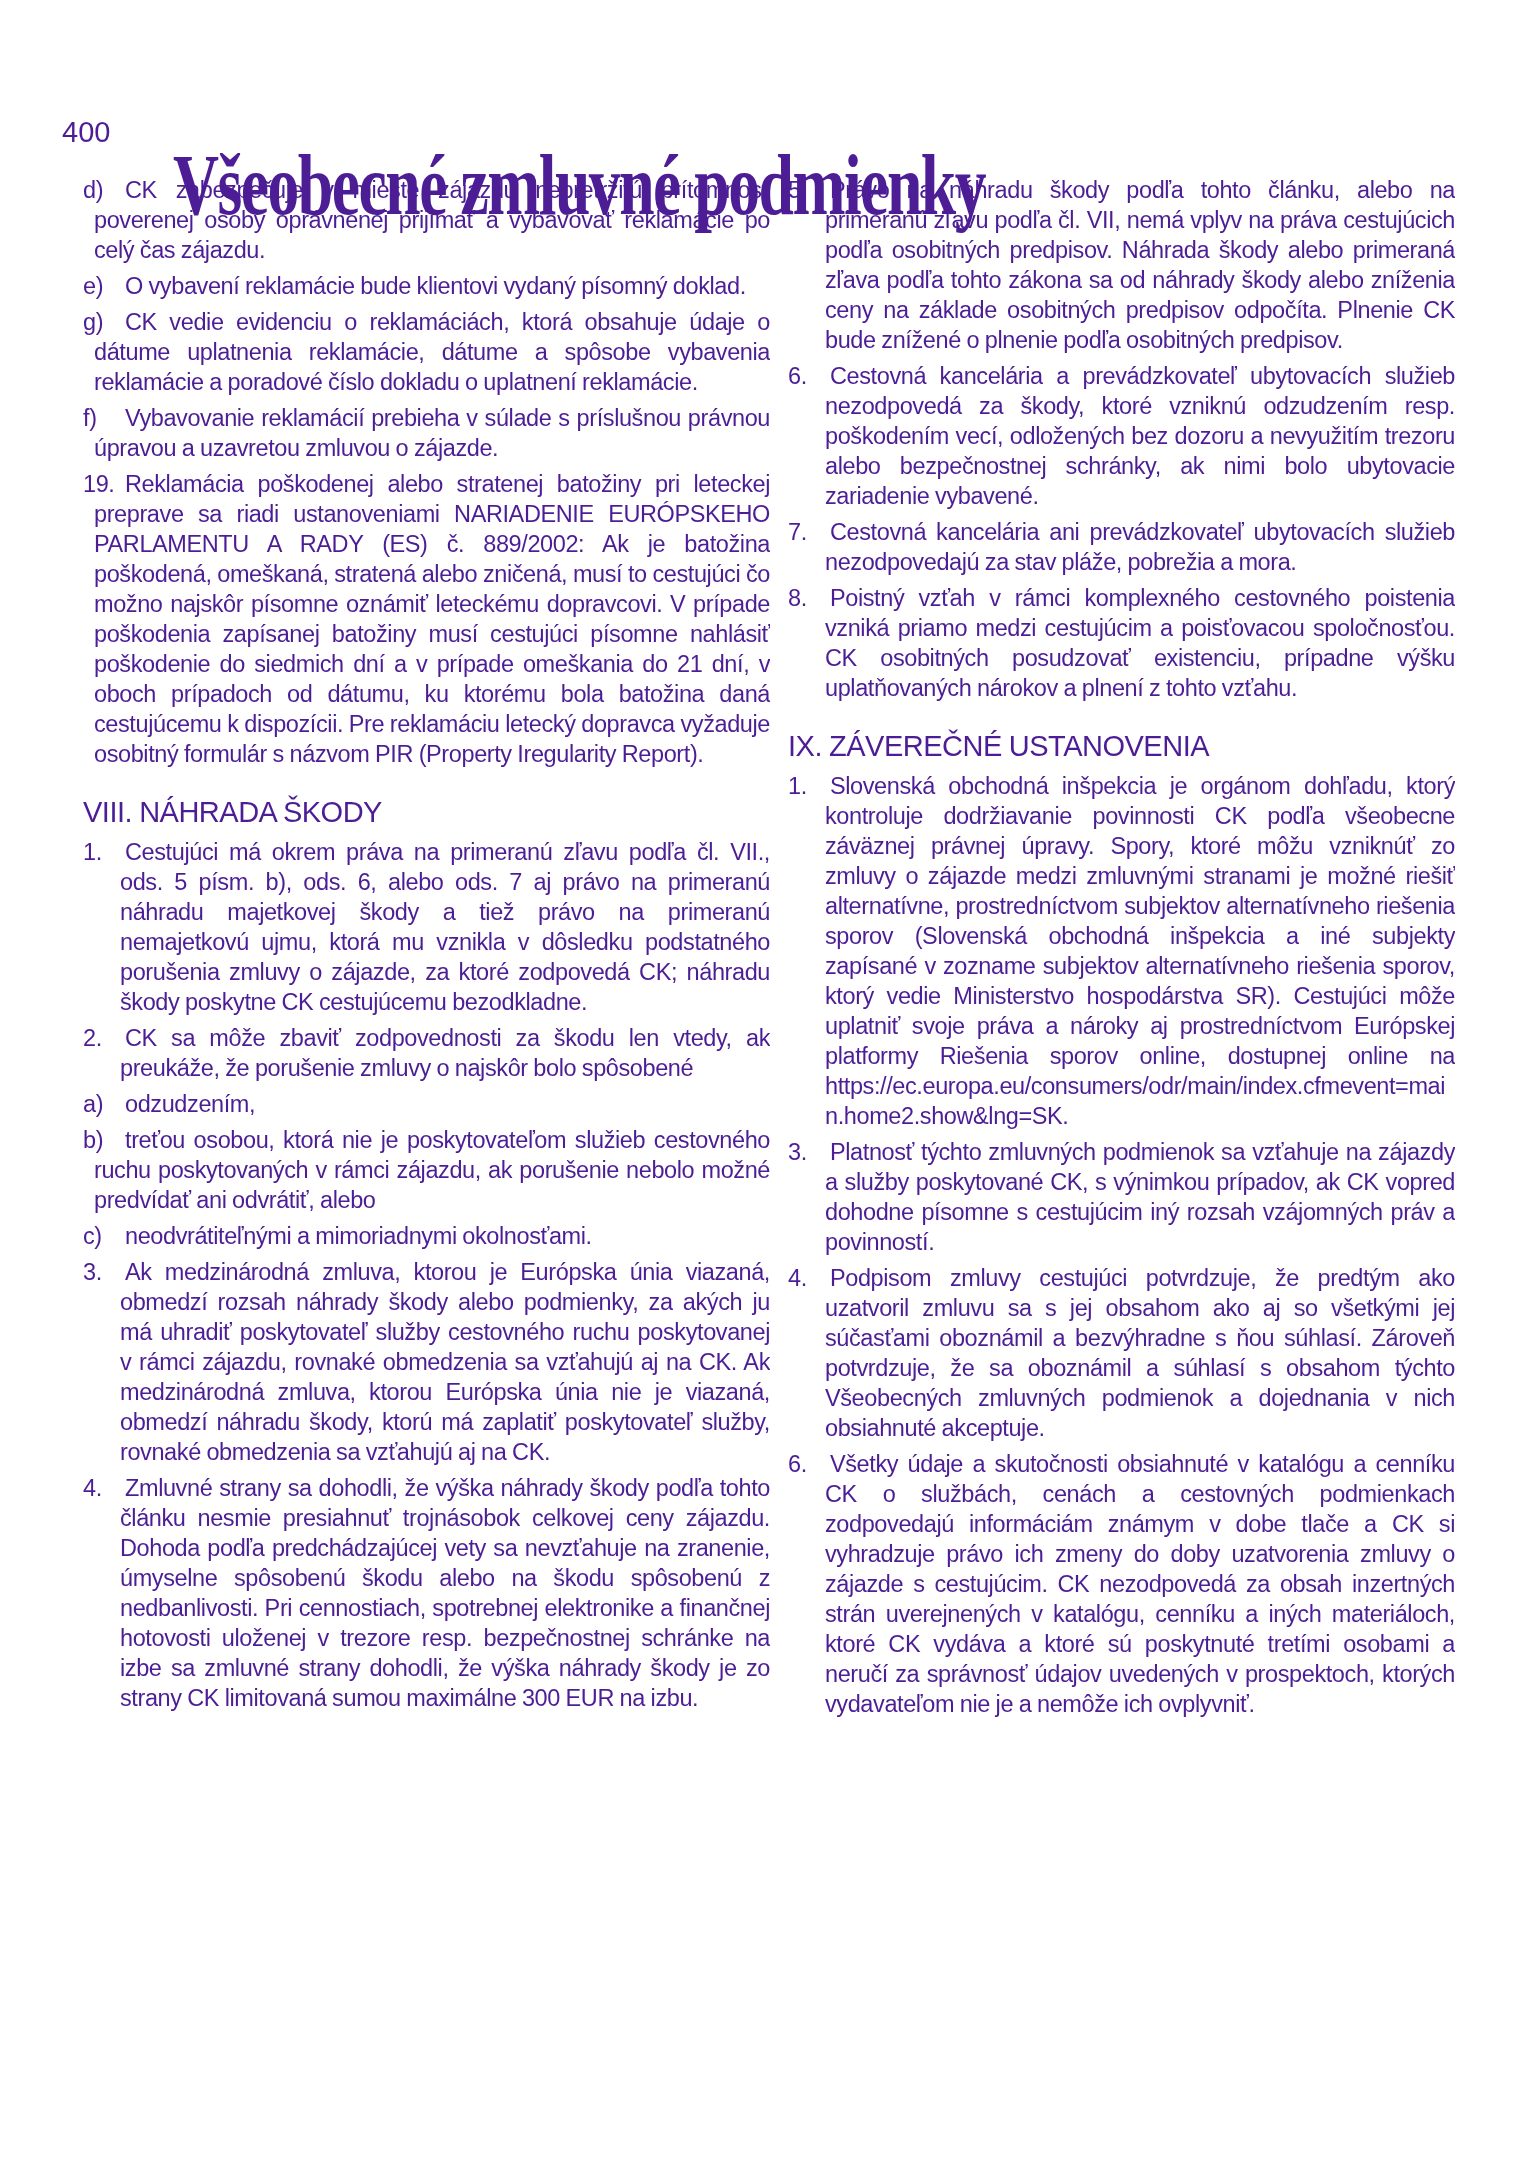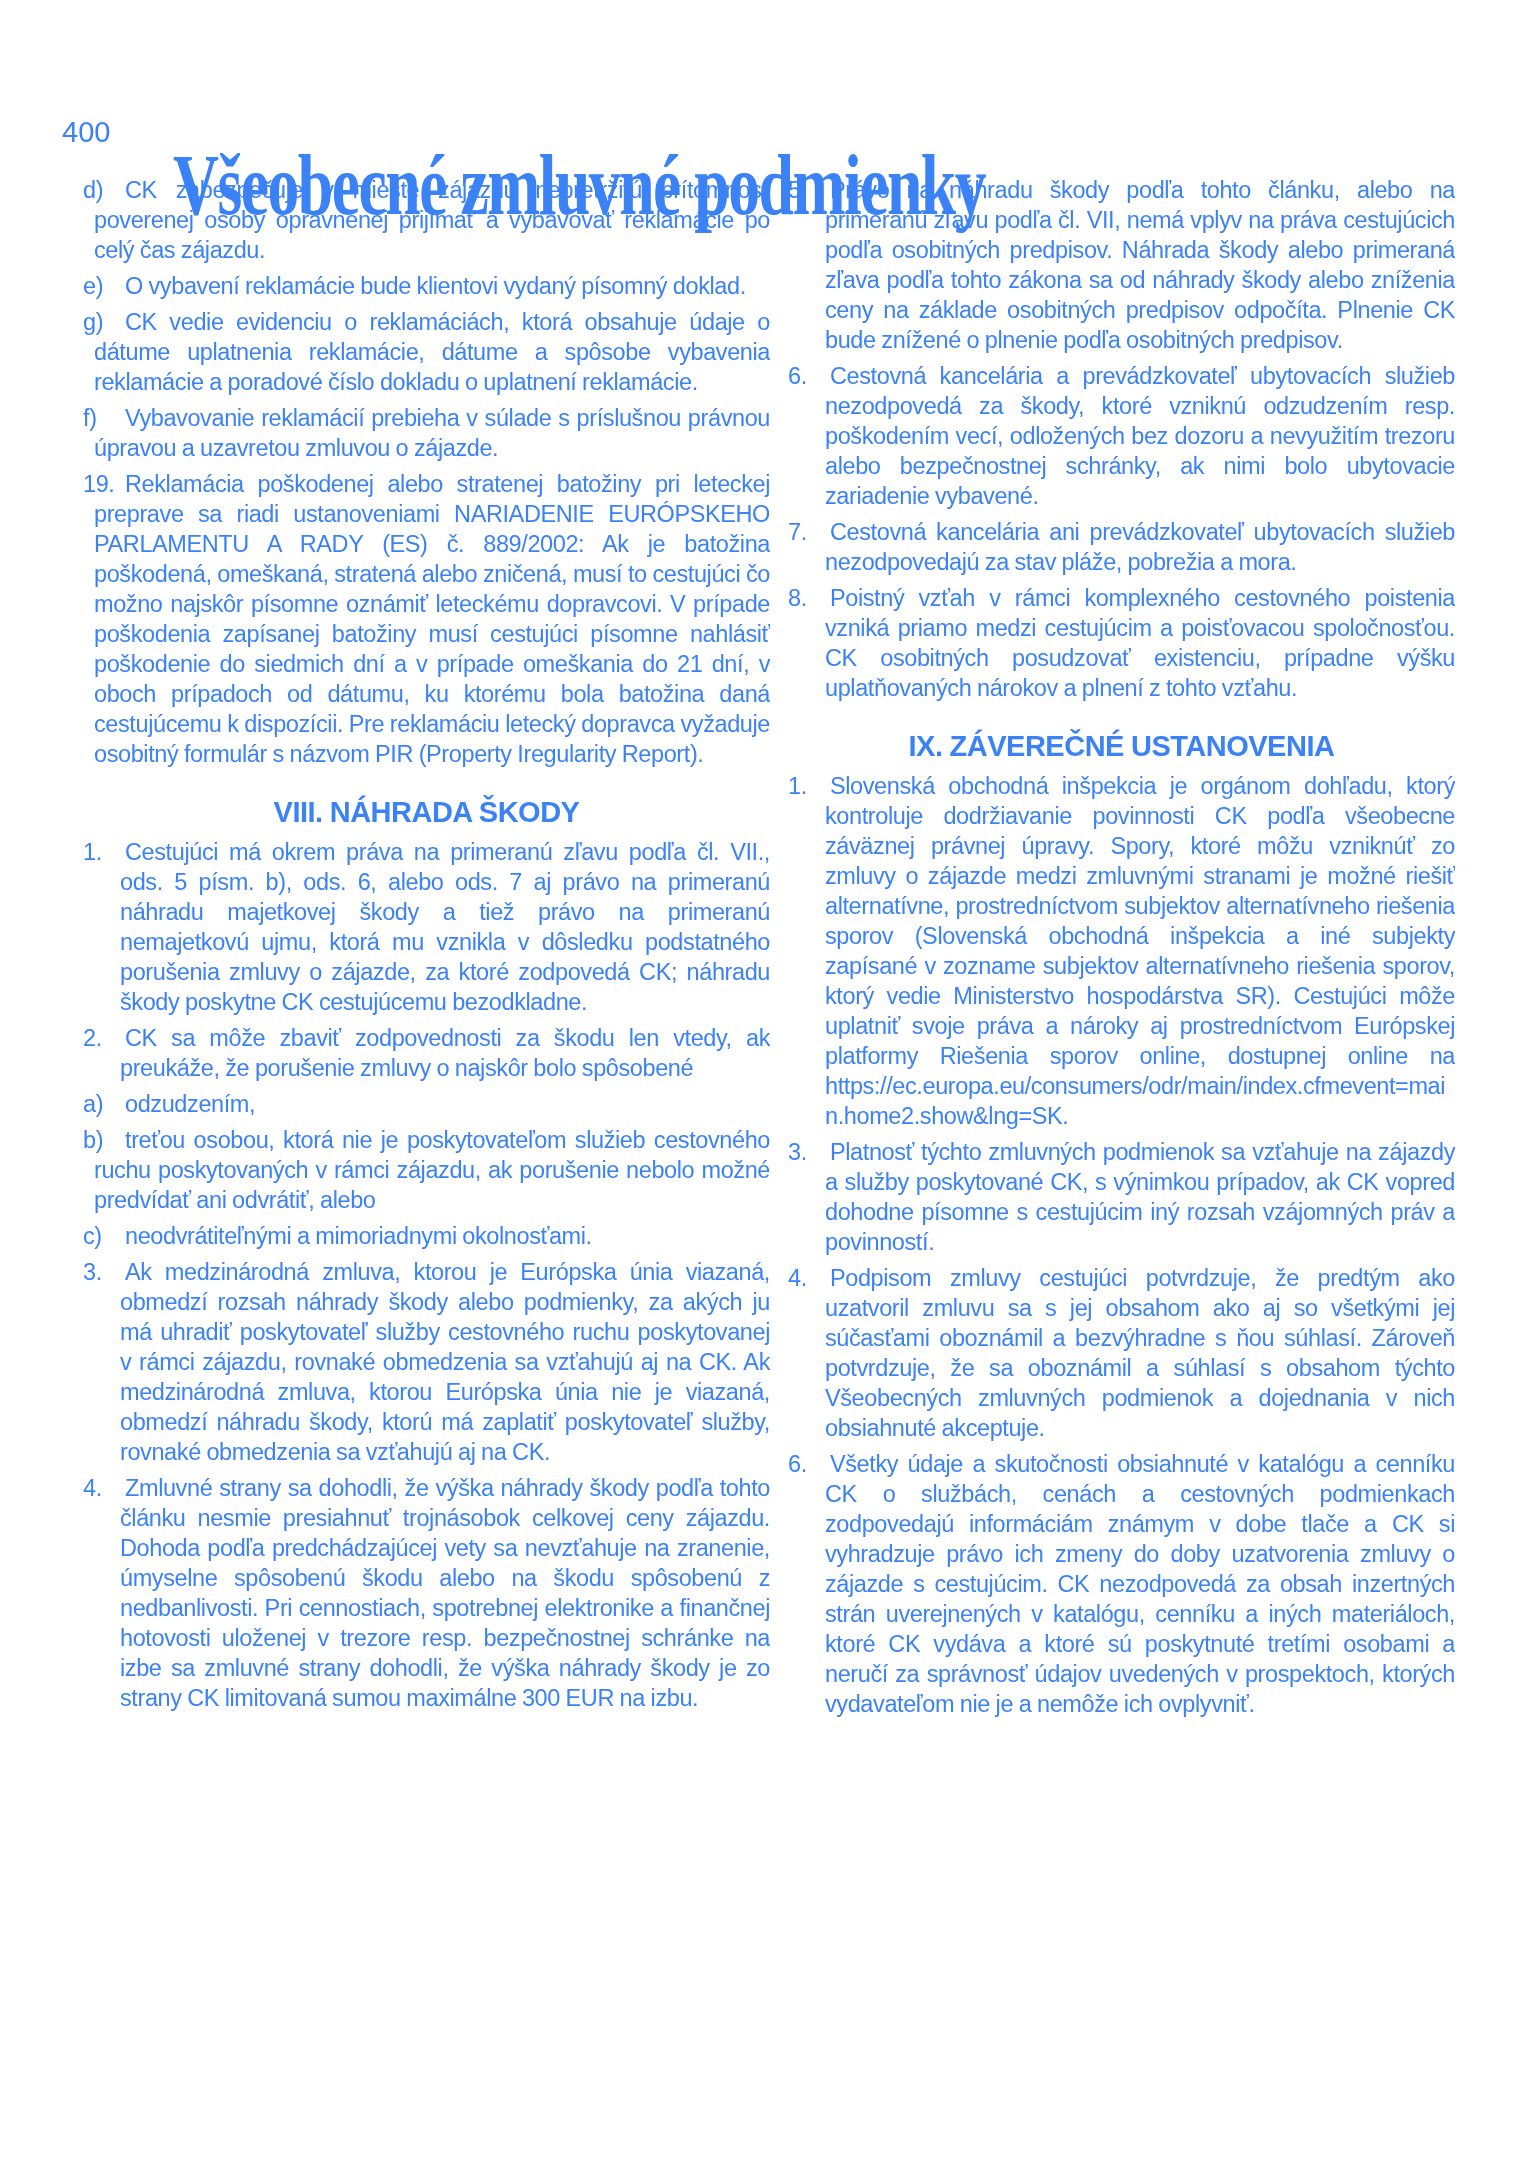--- a/index.html
+++ b/index.html
@@ -2,21 +2,21 @@
 <html lang="sk"><head>
 <meta charset="utf-8">
 <style>
   html,body{margin:0;padding:0;background:#e8e8e8;}
   .page{
     position:relative;
     width:1529px;height:2160px;
     background:#ffffff;
     overflow:hidden;
     font-family:"Liberation Sans",sans-serif;
-    color:#3b82f6;
+    color:#4c1d95;
   }
   .page-number{
     position:absolute;left:62px;top:118px;
     font-size:29px;line-height:1;letter-spacing:0;
   }
   .page-title{
     position:absolute;left:173px;top:84px;
     font-family:"Liberation Serif",serif;
     font-size:86px;line-height:1;white-space:nowrap;
     letter-spacing:-2px;
@@ -35,25 +35,25 @@
     margin:0 0 6px 0;
     padding-left:37px;text-indent:-37px;
     overflow-wrap:break-word;
     hyphens:none;
   }
   .item.sub{
     padding-left:11px;text-indent:-11px;
   }
   .marker{display:inline-block;width:42px;text-indent:0;}
   .section-heading{
-    font-weight:700;
+    font-weight:400;
     font-size:29px;line-height:34px;
     letter-spacing:-0.5px;
     margin:26px 0 8px 0;
-    text-align:center;
+    text-align:left;
   }
 </style>
 </head>
 <body>
 
 <div class="page">
 
   <div class="page-number">400</div>
   <h1 class="page-title">Všeobecné zmluvné podmienky</h1>
 

